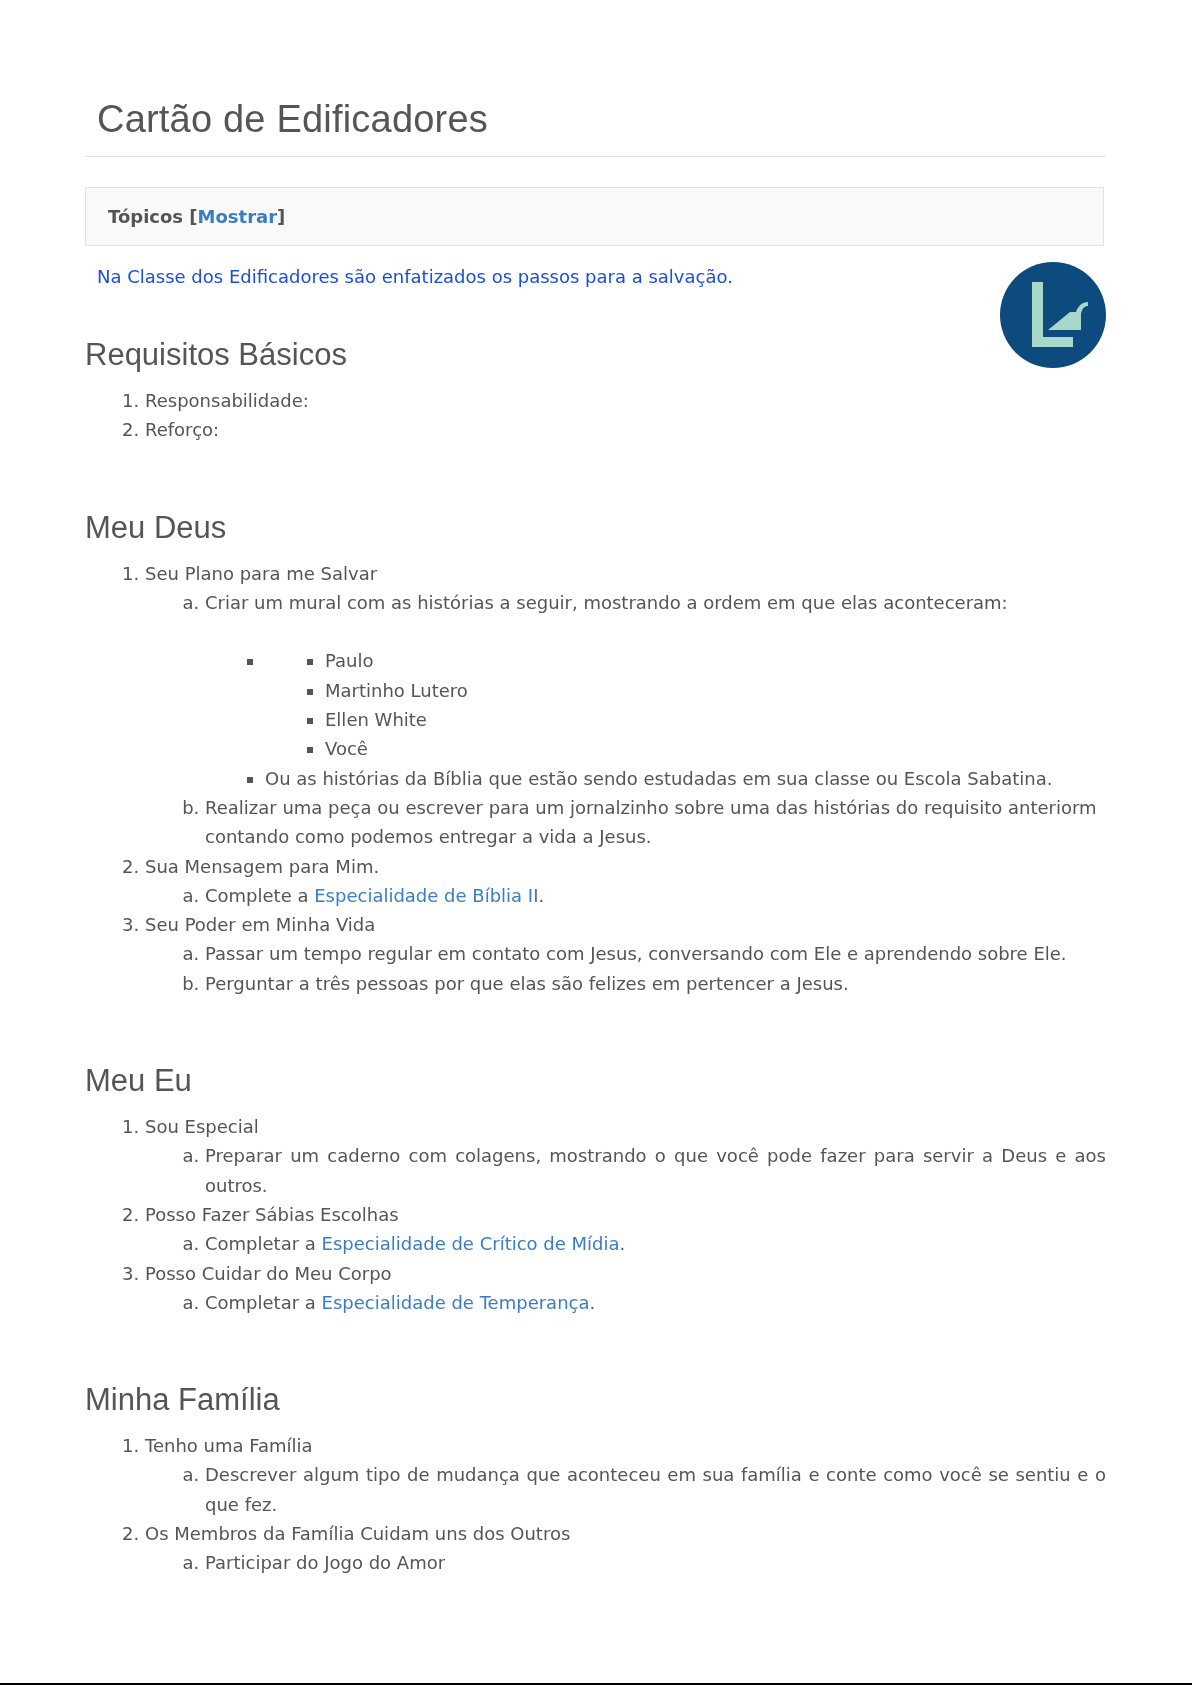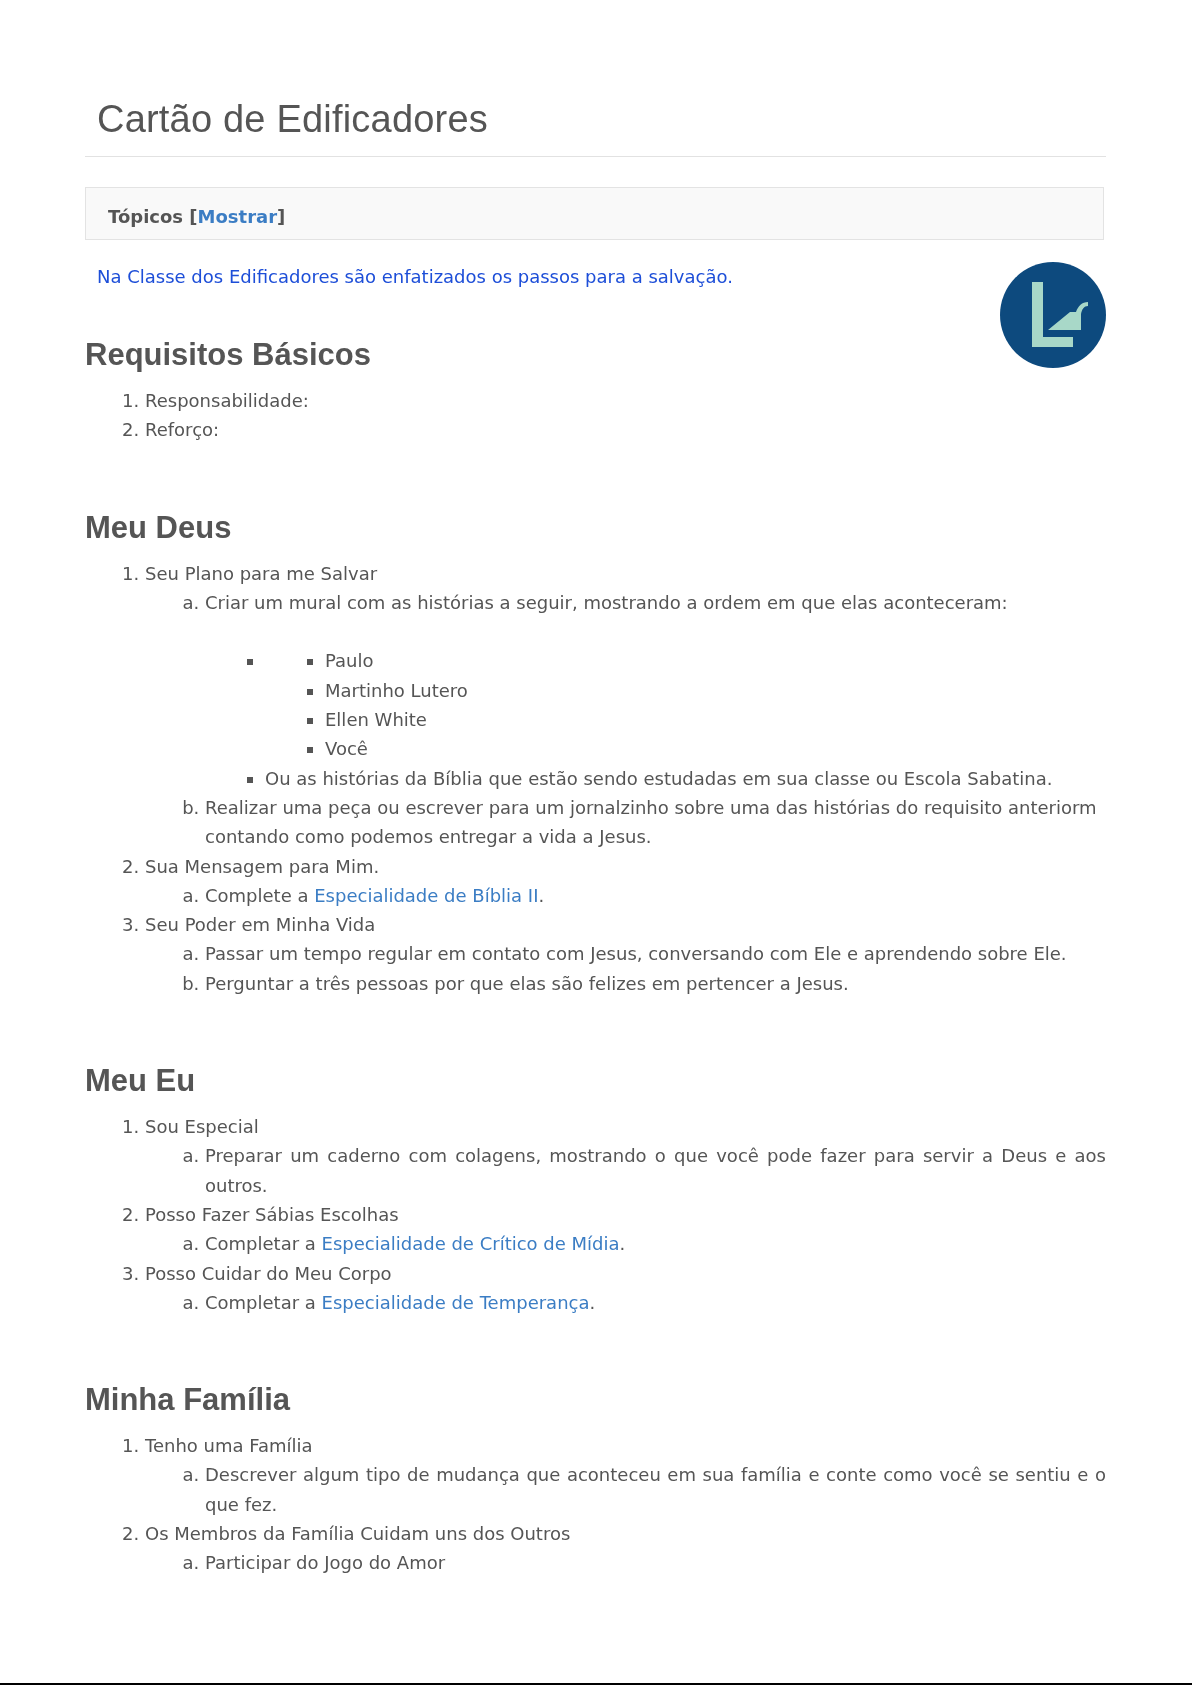--- a/index.html
+++ b/index.html
@@ -2,29 +2,29 @@
 <html><head>
 <meta charset="utf-8">
 <style>
   html, body { margin: 0; padding: 0; background: #ffffff; }
   body { width: 1192px; height: 1685px; overflow: hidden; position: relative;
          font-family: "DejaVu Sans", sans-serif; color: #555555; }
   .page { position: absolute; left: 85px; top: 0; width: 1021px; }
   h1.title { font-family: "Liberation Sans", sans-serif; font-weight: 300; font-size: 38px;
              color: #555; margin: 12px; position: absolute; top: 86px; left: 0; letter-spacing: 0.2px; }
   .rule { position: absolute; top: 156px; left: 0; width: 1021px; height: 1px; background: #e2e2e2; }
-  .toc { position: absolute; top: 187px; left: 0; width: 1019px; height: 53px; background: #f9f9f9;
+  .toc { position: absolute; top: 187px; left: 0; width: 1019px; height: 59px; background: #f9f9f9;
          border: 1px solid #e3e3e3; box-sizing: border-box; }
   .toc-inner { position: absolute; left: 22px; top: 18px; font-size: 18px; font-weight: bold; color: #555; }
   .toc a { color: #3b7dc4; font-weight: bold; text-decoration: none; }
   .intro { position: absolute; top: 266px; left: 12px; font-size: 18px; color: #1d4ed8; }
   .logo { position: absolute; top: 262px; left: 915px; width: 106px; height: 106px; }
   a.lnk { color: #3b7dc4; text-decoration: none; }
   .content { position: absolute; top: 330px; left: 0; width: 1021px; font-size: 18px; line-height: 29.3px; }
-  h2 { font-family: "Liberation Sans", sans-serif; font-weight: 700; font-size: 31px; color: #555;
+  h2 { font-family: "Liberation Sans", sans-serif; font-weight: 400; font-size: 31px; color: #555;
        margin: 0; height: 56px; line-height: 50px; }
   ol.l1 { list-style: decimal; margin: 0; padding-left: 60px; }
   ol.l2 { list-style: lower-alpha; margin: 0; padding-left: 60px; }
   ul.sq { list-style: square; margin: 0; padding-left: 60px; }
   li { margin: 0; }
   .gap { height: 58px; }
   .clipfade { position: absolute; left: 0; top: 1622px; width: 1192px; height: 60px; background: #fff; }
   .bottombar { position: absolute; left: 0; top: 1683px; width: 1192px; height: 2px; background: #000; }
   .empty-li { height: 29.3px; }
 </style>

